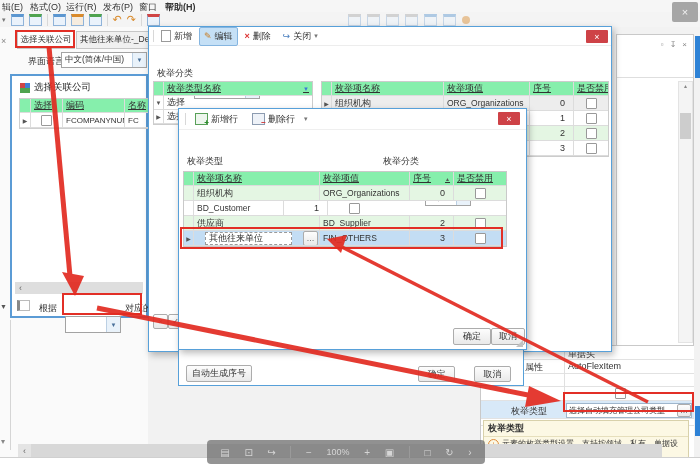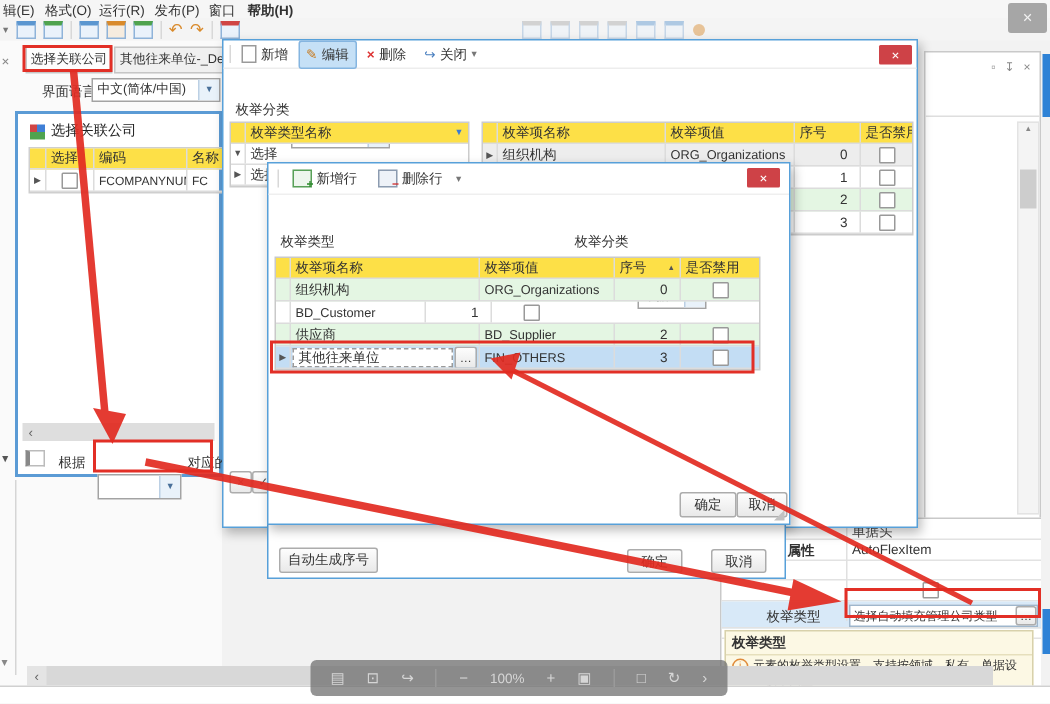--- a/index.html
+++ b/index.html
@@ -16,21 +16,21 @@
          background:#e9f2fa;display:flex;align-items:center;justify-content:center;color:#49709a;font-size:6px;}
   .combo .val{padding-left:3px;overflow:hidden;white-space:nowrap;}
   .dlg{position:absolute;background:#fff;border:1px solid #57a0d9;box-shadow:2px 3px 7px rgba(0,0,0,.28);box-sizing:border-box;}
   .titlebar{height:16px;display:flex;align-items:center;gap:4px;background:#fbfbfb;
             border-bottom:1px solid #ececec;padding:0 5px;color:#8a8a8a;}
   .titleicon{width:11px;height:11px;background:#3f7fd6;border-radius:2px;position:relative;flex:0 0 auto;}
   .titleicon:after{content:"";position:absolute;left:2px;top:2px;width:4px;height:4px;background:#cfe2f8;}
   .closebtn{position:absolute;top:3px;width:22px;height:13px;background:#ce4247;color:#fff;
             display:flex;align-items:center;justify-content:center;font-size:9px;border-radius:1px;}
   .trow{display:flex;height:15px;border-bottom:1px solid #dcdcdc;box-sizing:border-box;}
-  .th{background:#fde047;}
+  .th{background:#86efac;text-decoration:underline;}
   .tc{border-right:1px solid #dcdcdc;padding:0 3px;display:flex;align-items:center;
       overflow:hidden;white-space:nowrap;box-sizing:border-box;}
   .seq{justify-content:flex-end;padding-right:8px;}
   .ctr{justify-content:center;padding:0;}
   .marker{justify-content:center;padding:0;font-size:6px;color:#555;}
   .tbitem{display:inline-flex;align-items:center;gap:3px;padding:2px 4px;border:1px solid transparent;border-radius:2px;}
   .tbsel{background:#c5e0f6;border-color:#85b5e0;}
   .pageicon{width:8px;height:10px;background:#fff;border:1px solid #9a9a9a;}
   .gridicon{width:11px;height:10px;border:1px solid #58a058;background:#eef6ee;position:relative;}
   .gridicon.red{border-color:#8c9bb0;background:#eef2f8;}
@@ -149,21 +149,21 @@
     </div>
   </div>
   <div class="abs" style="left:695px;top:36px;width:5px;height:42px;background:#2e82d6;"></div>
   <div class="abs" style="left:695px;top:406px;width:5px;height:30px;background:#2e82d6;"></div>
 
   <div class="abs" style="left:480px;top:345px;width:214px;height:118px;background:#fff;border-top:1px solid #c9c9c9;border-left:1px solid #c9c9c9;box-sizing:border-box;">
     <div class="propline" style="height:13px;">
       <span class="abs" style="left:87px;top:2px;color:#444;">单据头</span>
     </div>
     <div class="propline" style="height:13px;">
-      <span class="abs" style="left:44px;top:1px;font-weight:bold;">属性</span>
+      <span class="abs" style="left:44px;top:1px;font-weight:normal;">属性</span>
       <span class="abs" style="left:87px;top:1px;">AutoFlexItem</span>
     </div>
     <div class="propline" style="height:12px;"></div>
     <div class="propline" style="height:13px;">
       <span class="cb abs" style="left:134px;top:1px;"></span>
     </div>
     <div class="propline" style="height:17px;background:#d8e9f8;">
       <span class="abs" style="left:30px;top:4px;">枚举类型</span>
       <div class="abs flex" style="left:85px;top:2px;width:124px;height:13px;background:#fff;border:1px solid #9fb6cc;">
         <span style="font-size:8px;white-space:nowrap;overflow:hidden;flex:1;padding-left:2px;">选择自动填充管理公司类型</span>
@@ -353,21 +353,21 @@
         <div class="tc" style="width:126px;">供应商</div>
         <div class="tc" style="width:90px;font-size:8.5px;">BD_Supplier</div>
         <div class="tc seq" style="width:44px;">2</div>
         <div class="tc ctr" style="width:52px;border-right:none;">
             <span class="cb"></span>
           </div>
       </div>
       <div class="trow" style="background:#c3ddf4;">
         <div class="tc marker" style="width:10px;">▶</div>
         <div class="tc" style="width:126px;padding:0;">
-          <span class="flex" style="flex:1;height:11px;margin:1px;border:1px dashed #9a9a9a;background:#fff;padding-left:3px;overflow:hidden;">
+          <span class="flex" style="flex:1;height:11px;margin:11px;border:1px dashed #9a9a9a;background:#fff;padding-left:3px;overflow:hidden;">
             <span>其他往来单位</span>
           </span>
           <span class="btn" style="width:13px;height:13px;font-size:8px;margin-right:1px;flex:0 0 auto;">…</span>
         </div>
         <div class="tc" style="width:90px;font-size:8.5px;">FIN_OTHERS</div>
         <div class="tc seq" style="width:44px;">3</div>
         <div class="tc ctr" style="width:52px;border-right:none;">
             <span class="cb"></span>
           </div>
       </div>

